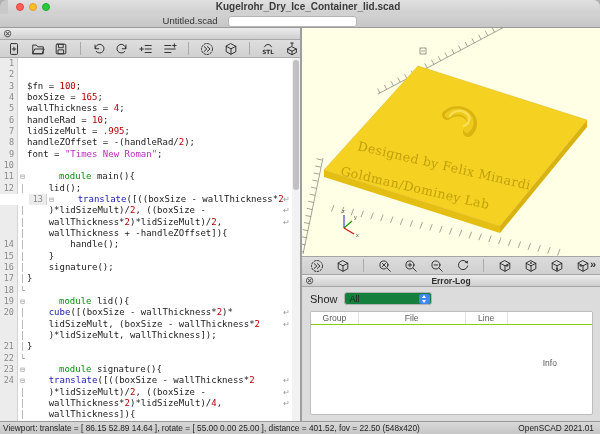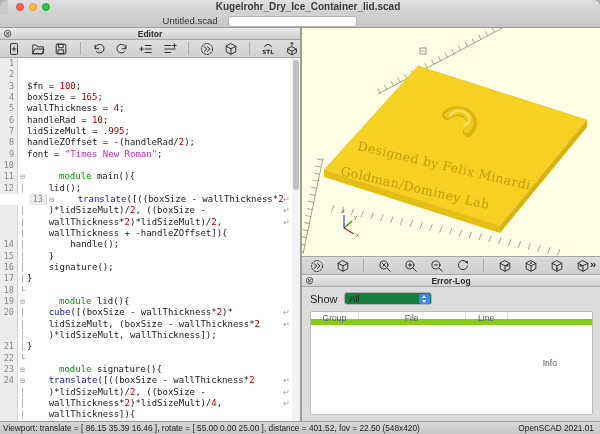--- a/index.html
+++ b/index.html
@@ -73,21 +73,21 @@
   #show-label { font-size:11px; color:#222; }
   #filter-select { position:relative; width:88px; height:13px; background:#15803d; border:1px solid #b3b3b3;
                    border-radius:3px; font-size:9px; color:#222; padding-left:5px; line-height:12px; }
   #filter-stepper { position:absolute; right:1px; top:0.5px; width:11px; height:10.5px; background:#3f87f5; border-radius:2.5px; }
   #filter-stepper:before, #filter-stepper:after { content:""; position:absolute; left:3px; border-left:2.5px solid transparent; border-right:2.5px solid transparent; }
   #filter-stepper:before { top:1.5px; border-bottom:3px solid #fff; }
   #filter-stepper:after { bottom:1.5px; border-top:3px solid #fff; }
 
   #error-table { position:absolute; top:36px; left:8px; width:283px; height:104px; background:#fff;
                  border:1px solid #bdbdbd; border-radius:2px; overflow:hidden; }
-  #error-table-header { display:flex; height:13px; border-bottom:6px solid #84cc16; background:#fff; }
+  #error-table-header { display:flex; height:13px; border-bottom:1px solid #84cc16; background:#fff; }
   .col-h { font-size:8.5px; color:#5a5a5a; text-align:center; line-height:13px; border-right:1px solid #e2e2e2; }
   .col-h:last-child { border-right:none; }
 
   
   #statusbar { position:absolute; top:421px; left:0; width:600px; height:13px;
                background:linear-gradient(#d8d8d8,#c6c6c6); border-top:1px solid #999;
                font-size:8.3px; color:#1d1d1d; line-height:12px; }
   #status-left { position:absolute; left:3px; top:0; white-space:nowrap; }
   #status-right { position:absolute; right:6px; top:0; }
 </style>
@@ -104,21 +104,20 @@
   </div>
 
   <div id="tabbar">
     <div id="tab-label">Untitled.scad</div>
     <input id="filename-field" value="" style="">
   </div>
 
   <div id="editor-panel">
     <div class="panel-header">
       <span class="panel-close">⊗</span>
-      <span class="panel-title">Editor</span>
     </div>
     <div id="editor-toolbar">
         <button class="tb-btn">
           <svg class="tbi" viewBox="0 0 16 16">
             <rect x="4" y="1.8" width="8" height="12.4" rx="1"></rect>
             <path d="M6 8h4M8 6v4"></path>
           </svg>
         </button>
         <button class="tb-btn">
           <svg class="tbi" viewBox="0 0 16 16">
@@ -434,16 +433,16 @@
             <div class="col-h" style="width: 17%;">Group</div>
             <div class="col-h" style="width: 38%;">File</div>
             <div class="col-h" style="width: 15%;">Line</div>
             <div class="col-h" style="width: 30%; margin-top: 45px;">Info</div>
           </div>
       </div>
     </div>
   </div>
 
   <div id="statusbar">
-    <span id="status-left">Viewport: translate = [ 86.15 35.39 16.46 ], rotate = [ 55.00 0.00 25.00 ], distance = 401.52, fov = 22.50 (548x420)</span>
+    <span id="status-left">Viewport: translate = [ 86.15 52.89 14.64 ], rotate = [ 55.00 0.00 25.00 ], distance = 401.52, fov = 22.50 (548x420)</span>
     <span id="status-right">OpenSCAD 2021.01</span>
   </div>
 </div>
 
 </body></html>

